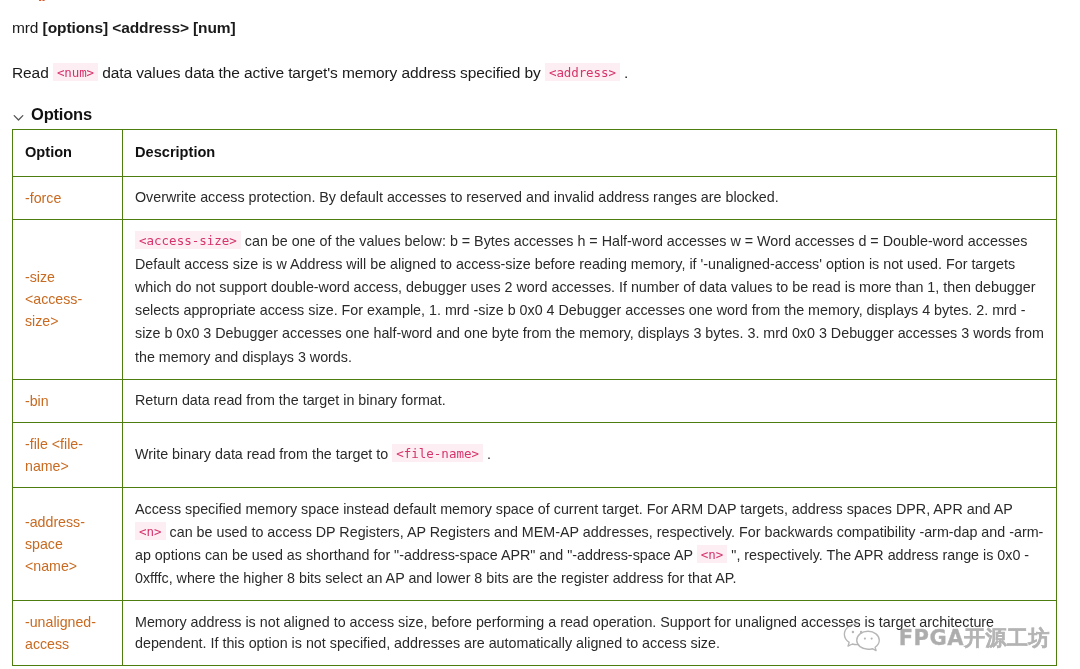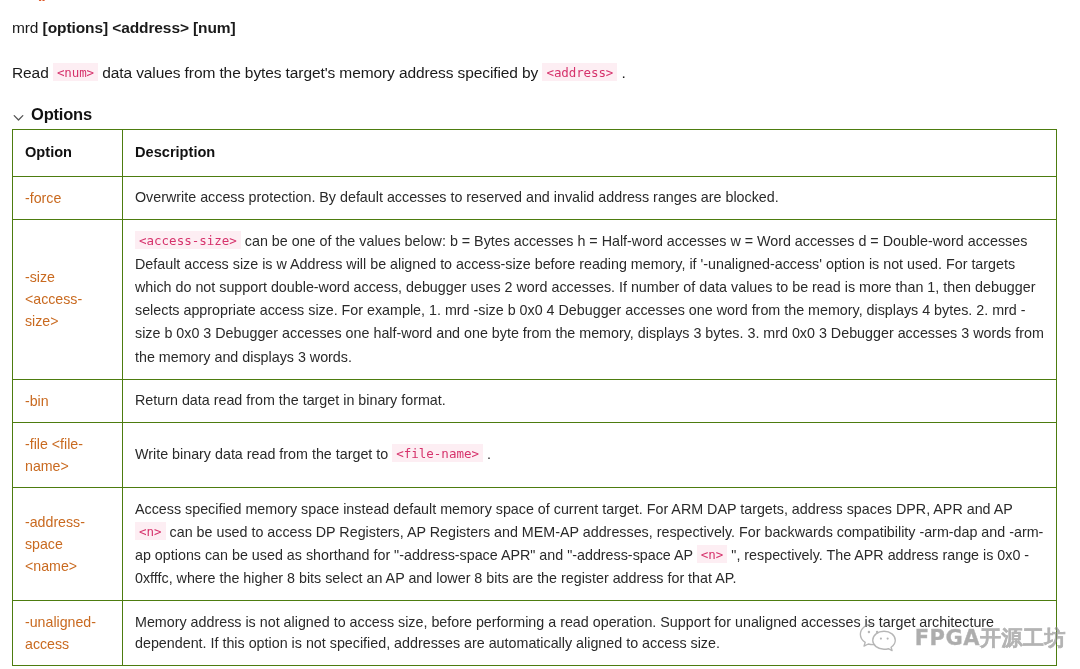--- a/index.html
+++ b/index.html
@@ -133,21 +133,21 @@
     line-height: 1.55;
   }
   td.desc {
     color: #2a2a2a;
   }
   td.desc.tall { line-height: 1.62; margin-top: 28px; }
 
   
   .watermark {
     position: absolute;
-    right: 14px;
+    right: 30px;
     bottom: 14px;
     display: flex;
     align-items: center;
     gap: 17px;
     opacity: 0.62;
     pointer-events: none;
     user-select: none;
   }
   .watermark .wm-icon { width: 40px; height: 34px; display:block; }
   .watermark .wm-text {
@@ -162,21 +162,21 @@
 </style>
 </head>
 <body>
 
 <div class="page">
 
   <div class="clipped-top">y</div>
 
   <p class="synopsis"><span class="cmd">mrd </span><span class="args">[options] &lt;address&gt; [num]</span></p>
 
-  <p class="description"><span>Read </span><code>&lt;num&gt;</code><span> data values from the bytes target's memory address specified by </span><code>&lt;address&gt;</code><span> .</span></p>
+  <p class="description"><span>Read </span><code>&lt;num&gt;</code><span> data values data the active target's memory address specified by </span><code>&lt;address&gt;</code><span> .</span></p>
 
   <div class="section-heading">
     <span class="chevron">
       <svg width="13" height="13" viewBox="0 0 13 13" fill="none" aria-hidden="true">
         <path d="M2.2 4.6 L6.5 9 L10.8 4.6" stroke="#555555" stroke-width="1.3" fill="none" stroke-linecap="round" stroke-linejoin="round"></path>
       </svg>
     </span>
     <span class="title">Options</span>
   </div>
 

